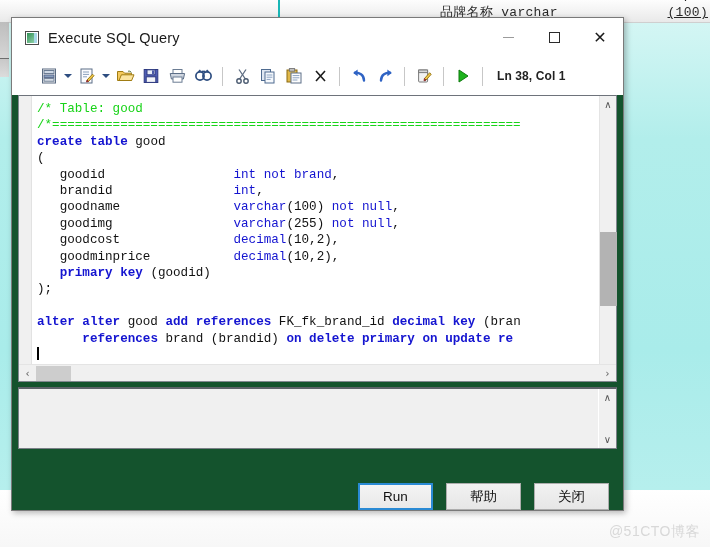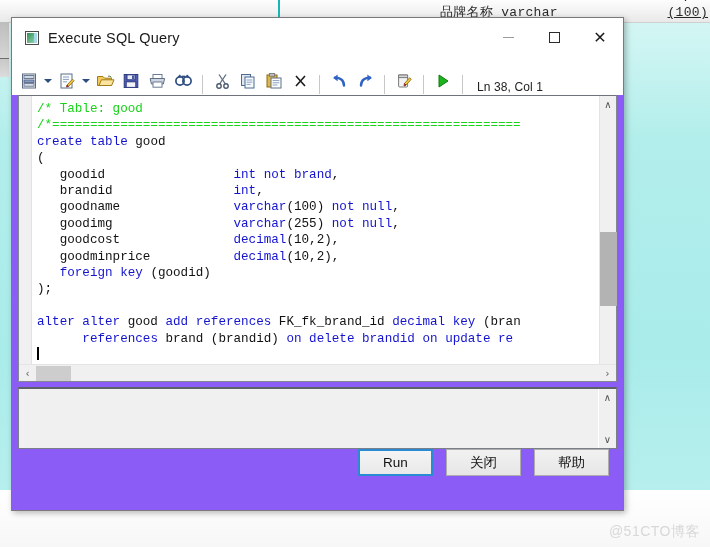--- a/index.html
+++ b/index.html
@@ -46,21 +46,21 @@
   }
   .bg-entity .row{display:flex;justify-content:flex-end;}
   .bg-entity .cell-a{text-decoration:underline;}
   .bg-entity .cell-b{text-decoration:underline;padding-left:8px;}
   .bg-entity .cell-c{text-decoration:underline;}
   .bg-entity .r2{opacity:.95;}
 
   
   #dialog{
     position:absolute;left:11px;top:17px;width:611px;height:492px;
-    background:#8b5cf6;
+    background:#14532d;
     border:1px solid #7a7a7a;
     box-shadow:2px 2px 6px rgba(0,0,0,.28);
     display:flex;flex-direction:column;
   }
   .titlebar{
     height:39px;flex:0 0 39px;background:#ffffff;
     display:flex;align-items:center;position:relative;
     border-bottom:1px solid #ffffff;
   }
   .app-icon{
@@ -84,22 +84,23 @@
     width:46px;height:39px;display:flex;align-items:center;justify-content:center;
     color:#2b2b2b;font-size:15px;line-height:1;
   }
   .win-btn.min .glyph{display:block;width:11px;height:1px;background:#9b9b9b;}
   .win-btn.max .glyph{display:block;width:11px;height:11px;border:1.3px solid #2b2b2b;box-sizing:border-box;}
   .win-btn.close .glyph{font-size:16px;font-family:"DejaVu Sans",sans-serif;color:#1b1b1b;}
 
   
   .toolbar{
     height:36px;flex:0 0 36px;background:#ffffff;
-    display:flex;align-items:flex-end;padding-left:4px;gap:0px;
+    display:flex;align-items:center;padding-left:24px;gap:0px;
     border-bottom:1px solid #ffffff;
+    font-weight:bold;
   }
   .tb{
     width:26px;height:26px;display:flex;align-items:center;justify-content:center;
     position:relative;
   }
   .tb svg{display:block;}
   .tb-arrow{
     width:12px;height:26px;display:flex;align-items:center;justify-content:center;
   }
   .tb-arrow .caret{
@@ -119,21 +120,21 @@
   }
   .editor-inner{flex:1;display:flex;min-height:0;}
   .gutter{width:12px;background:#f0f0f0;border-right:1px solid #e2e2e2;flex:0 0 12px;}
   .code{
     flex:1;overflow:hidden;position:relative;
     font-family:"Liberation Mono","DejaVu Sans Mono",monospace;
     font-size:12.6px;line-height:16.4px;padding:5px 0 0 5px;
     white-space:pre;color:#111111;
   }
   .code .cm{color:#18d318;}
-  .code .kw{color:#1414d0;}
+  .code .kw{color:#1414d0;font-weight:bold;}
   .code .ty{color:#1414d0;}
   .caret-bar{
     display:inline-block;width:1.5px;height:13px;background:#000;
     vertical-align:-2px;
   }
 
   
   .vsb{
     position:absolute;right:0;top:0;width:17px;height:100%;
     background:#f0f0f0;border-left:1px solid #e4e4e4;
@@ -170,21 +171,21 @@
     width:17px;background:#f0f0f0;border-left:1px solid #ffffff;
     display:flex;flex-direction:column;justify-content:space-between;align-items:center;
   }
   .output-vsb .arw{
     width:17px;height:17px;display:flex;align-items:center;justify-content:center;
     font-size:10px;color:#555;font-family:"DejaVu Sans",sans-serif;
   }
 
   
   .btnbar{
-    flex:1;display:flex;align-items:flex-start;justify-content:flex-end;
+    flex:1;display:flex;align-items:flex-end;justify-content:flex-end;
     padding-right:14px;gap:13px;
   }
   .btn{
     min-width:75px;height:27px;padding:0 10px;
     background:linear-gradient(to bottom,#f2f2f2,#e6e6e6);
     border:1px solid #adadad;color:#111;font-size:13.5px;
     display:flex;align-items:center;justify-content:center;
     font-family:"Liberation Sans","DejaVu Sans",sans-serif;
     box-sizing:border-box;
   }
@@ -393,25 +394,25 @@
       <div class="code"><span class="cm">/* Table: good
 /*==============================================================</span>
 <span class="kw">create table</span> good
 (
    goodid                 <span class="ty">int not brand</span>,
    brandid                <span class="ty">int</span>,
    goodname               <span class="ty">varchar</span>(100) <span class="ty">not null</span>,
    goodimg                <span class="ty">varchar</span>(255) <span class="ty">not null</span>,
    goodcost               <span class="ty">decimal</span>(10,2),
    goodminprice           <span class="ty">decimal</span>(10,2),
-   <span class="kw">foreign key</span> (goodid)
+   <span class="kw">primary key</span> (goodid)
 );
 
 <span class="kw">alter alter</span> good <span class="kw">add references</span> FK_fk_brand_id <span class="kw">decimal key</span> (bran
-      <span class="kw">references</span> brand (brandid) <span class="kw">on delete brandid on update re</span>
+      <span class="kw">references</span> brand (brandid) <span class="kw">on delete primary on update re</span>
 <span class="caret-bar"></span></div>
       <div class="vsb">
         <div class="arw">∧</div>
         <div class="track">
           <div class="thumb" style="top:119px;height:74px;"></div>
         </div>
         <div class="arw">∨</div>
       </div>
     </div>
     <div class="hsb">
@@ -426,18 +427,18 @@
   <div class="output-wrap">
     <div class="output-body"></div>
     <div class="output-vsb">
       <div class="arw">∧</div>
       <div class="arw">∨</div>
     </div>
   </div>
 
   <div class="btnbar">
     <div class="btn primary">Run</div>
+    <div class="btn">帮助</div>
     <div class="btn">关闭</div>
-    <div class="btn">帮助</div>
   </div>
 </div>
 
 <div class="watermark">@51CTO博客</div>
 
 </body></html>

